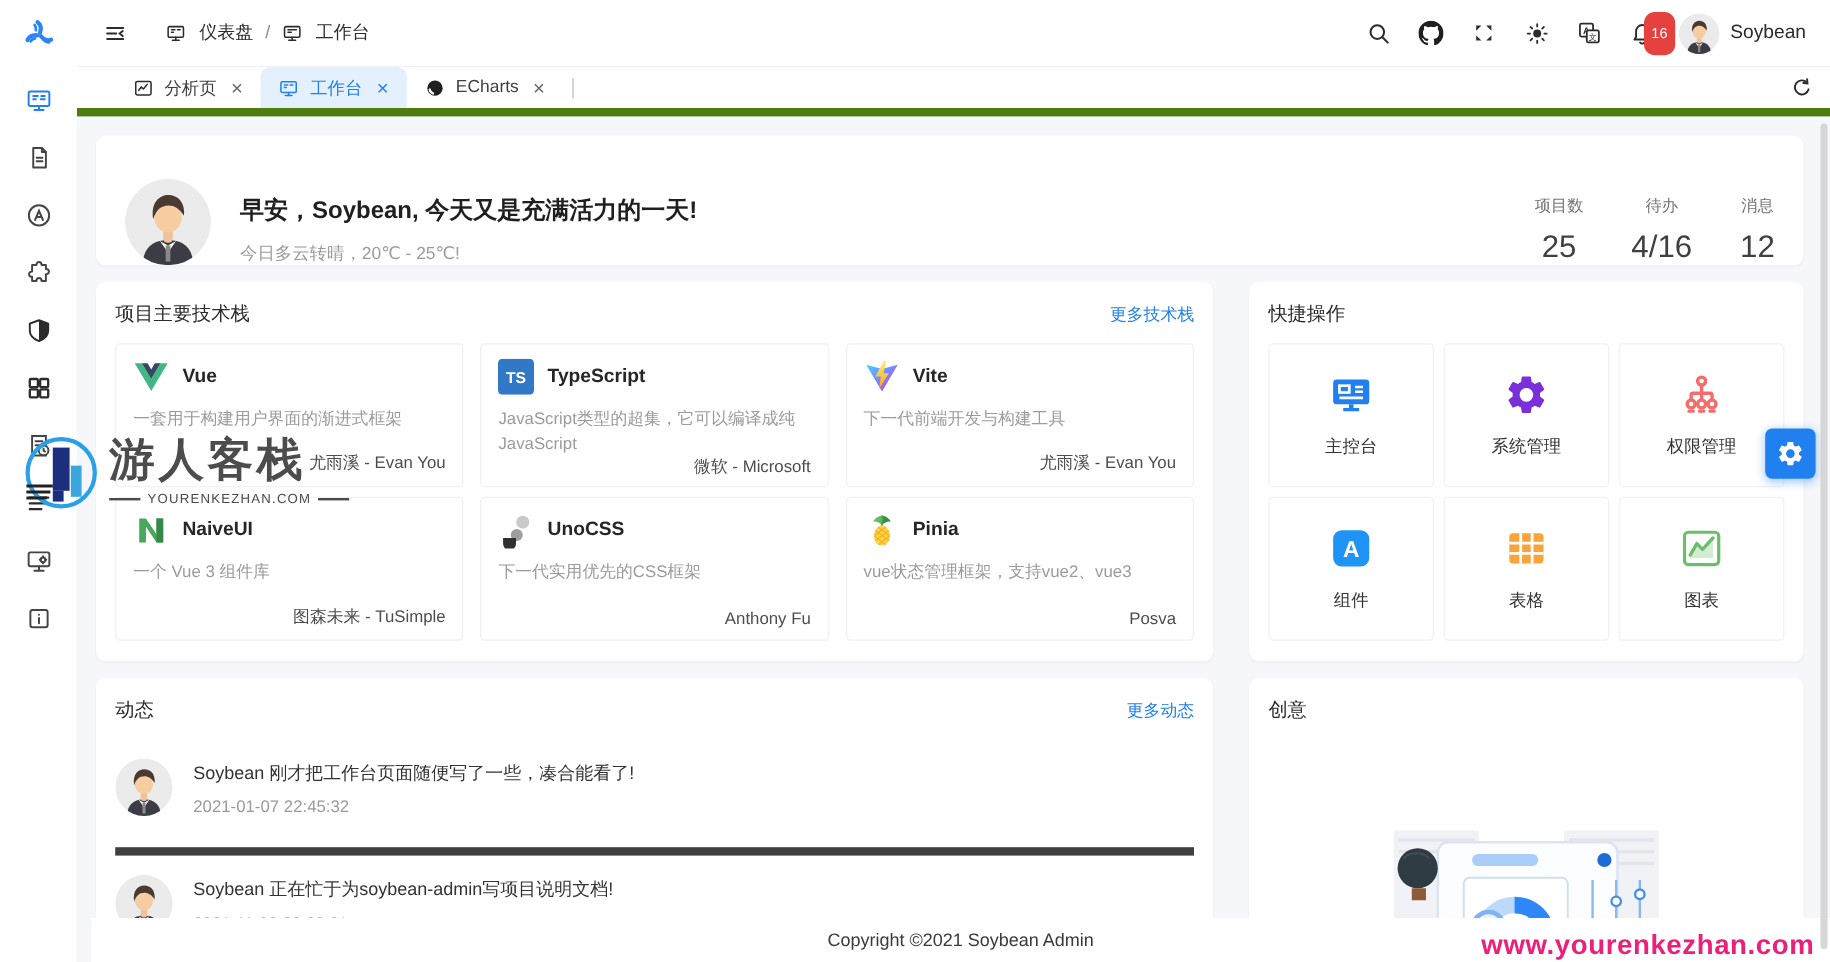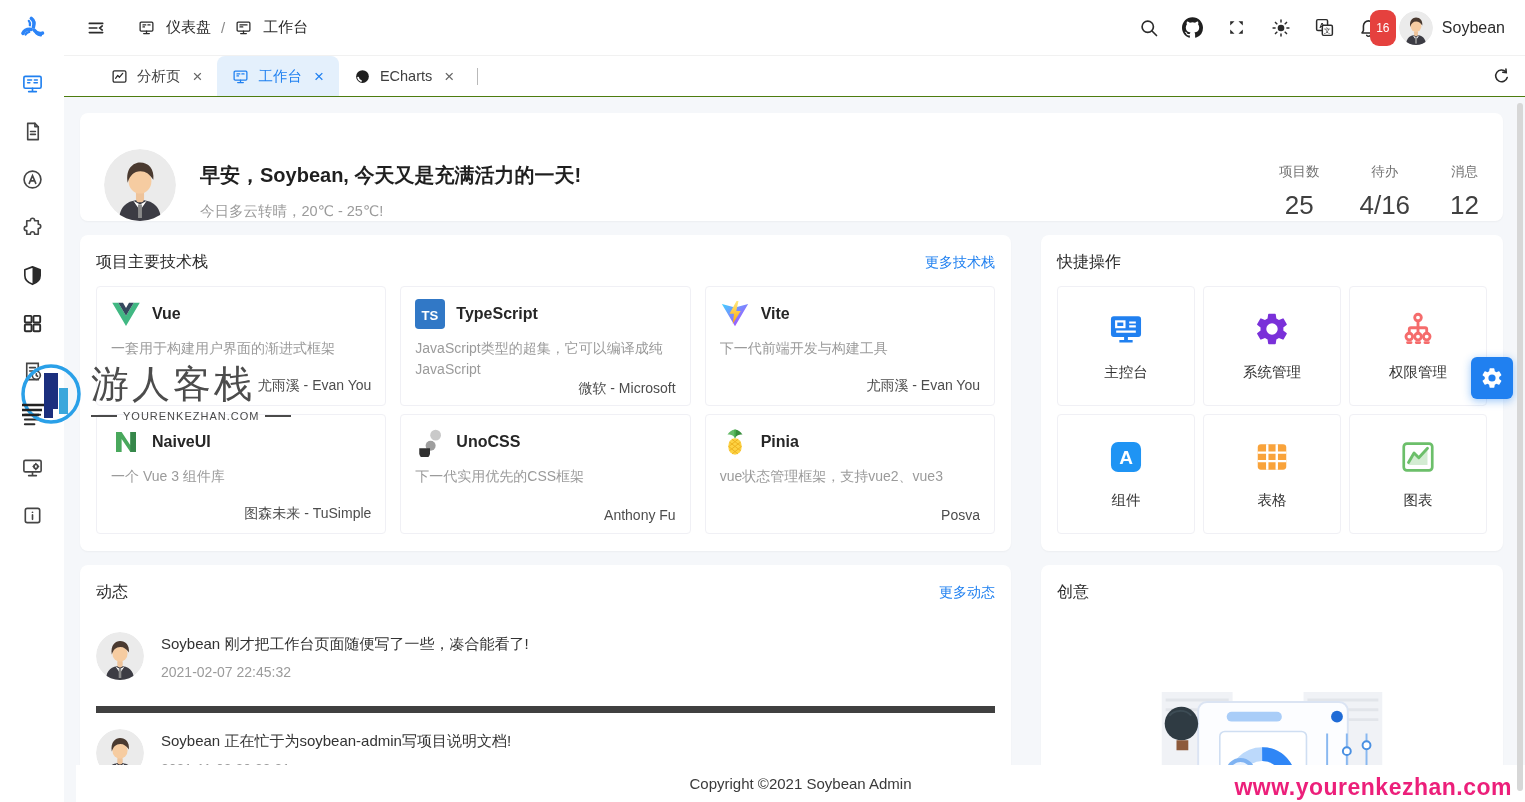--- a/index.html
+++ b/index.html
@@ -20,21 +20,21 @@
   .crumb{display:flex;align-items:center;gap:11px;cursor:pointer}
   .crumb-sep{color:#8a8a8a}
   .header-actions{margin-left:auto;display:flex;align-items:center;gap:4px}
   .action-btn{width:40px;height:40px;display:flex;align-items:center;justify-content:center;cursor:pointer;position:relative;border-radius:4px}
   .badge{position:absolute;top:2px;left:21px;min-width:26px;height:36px;border-radius:9px;background:#e5413e;color:#fff;font-size:12px;display:flex;align-items:center;justify-content:center;padding:0 6px}
   .user{display:flex;align-items:center;gap:9px;cursor:pointer;padding:0 6px}
   .avatar-sm{width:34px;height:34px;border-radius:50%;overflow:hidden;flex:none}
   .username{font-size:16px;color:#2b2b2b}
 
   
-  .tabbar{position:absolute;left:64px;right:0;top:56px;height:41px;background:#fff;border-bottom:1px solid #4d7c0f;display:flex;align-items:center;padding-left:32px;z-index:9}
+  .tabbar{position:absolute;left:64px;right:0;top:56px;height:41px;background:#fff;border-bottom:7px solid #4d7c0f;display:flex;align-items:center;padding-left:32px;z-index:9}
   .tab{height:100%;display:flex;align-items:center;gap:9px;padding:0 15px;font-size:14.5px;cursor:pointer;color:#3f3f3f}
   .tab.active{background:#e4f0fc;color:#2080f0;border-radius:8px 8px 0 0}
   .tab-close{font-size:17px;color:#666;margin-left:3px;line-height:1}
   .tab.active .tab-close{color:#2080f0}
   .tab-divider{width:1px;height:17px;background:#b9b9b9;margin-left:8px}
   .refresh-btn{margin-left:auto;width:48px;height:40px;display:flex;align-items:center;justify-content:center;cursor:pointer}
 
   
   .content{position:absolute;left:64px;top:97px;right:0;bottom:37px;overflow:hidden;padding:16px 22px 0 16px}
   .card{background:#fff;border-radius:8px;box-shadow:0 1px 2px rgba(0,0,0,.04)}
@@ -72,21 +72,21 @@
 
   
   .footer{position:absolute;left:76px;right:0;bottom:0;height:37px;background:#fff;display:flex;align-items:center;justify-content:center;font-size:15px;color:#3a3a3a;z-index:11}
 
   
   .settings-fab{position:absolute;right:12px;top:357px;width:42px;height:42px;background:#2080f0;border-radius:6px;display:flex;align-items:center;justify-content:center;cursor:pointer;z-index:40;box-shadow:0 2px 8px rgba(32,128,240,.45)}
 
   
   .wm-center{position:absolute;left:16px;top:363px;z-index:60;display:flex;align-items:flex-start;gap:9px;pointer-events:none}
   .wm-texts{padding-top:2px}
-  .wm-name{font-size:38px;font-weight:normal;color:#4c4c4c;letter-spacing:3px;line-height:1.05;font-family:"Liberation Serif","DejaVu Serif",serif}
+  .wm-name{font-size:38px;font-weight:bold;color:#4c4c4c;letter-spacing:3px;line-height:1.05;font-family:"Liberation Serif","DejaVu Serif",serif}
   .wm-domain{display:flex;align-items:center;gap:6px;font-size:11px;font-weight:normal;color:#4a4a4a;letter-spacing:1px;margin-top:5px}
   .wm-line{height:2px;background:#4a4a4a;flex:1;min-width:26px}
   .wm-url{position:absolute;right:13px;bottom:1px;font-size:23px;font-weight:bold;color:#ec1f7a;z-index:70;letter-spacing:.5px}
 
   .scroll-thumb{position:absolute;right:2px;top:103px;width:6px;height:688px;background:#d7d7d7;border-radius:3px;z-index:80;cursor:pointer}
 </style>
 </head>
 <body>
 
 <svg width="0" height="0" style="position:absolute">
@@ -497,21 +497,21 @@
       </div>
       <div class="activity-list">
         <div class="activity-item">
           <span class="avatar-md">
             <svg width="48" height="48" viewBox="0 0 48 48">
                 <use href="#cartoon-avatar"></use>
               </svg>
           </span>
           <div>
             <div class="a-text">Soybean 刚才把工作台页面随便写了一些，凑合能看了!</div>
-            <div class="a-time">2021-02-07 22:45:32</div>
+            <div class="a-time">2021-01-07 22:45:32</div>
           </div>
         </div>
         <div class="activity-item">
           <span class="avatar-md">
             <svg width="48" height="48" viewBox="0 0 48 48">
                 <use href="#cartoon-avatar"></use>
               </svg>
           </span>
           <div>
             <div class="a-text">Soybean 正在忙于为soybean-admin写项目说明文档!</div>

